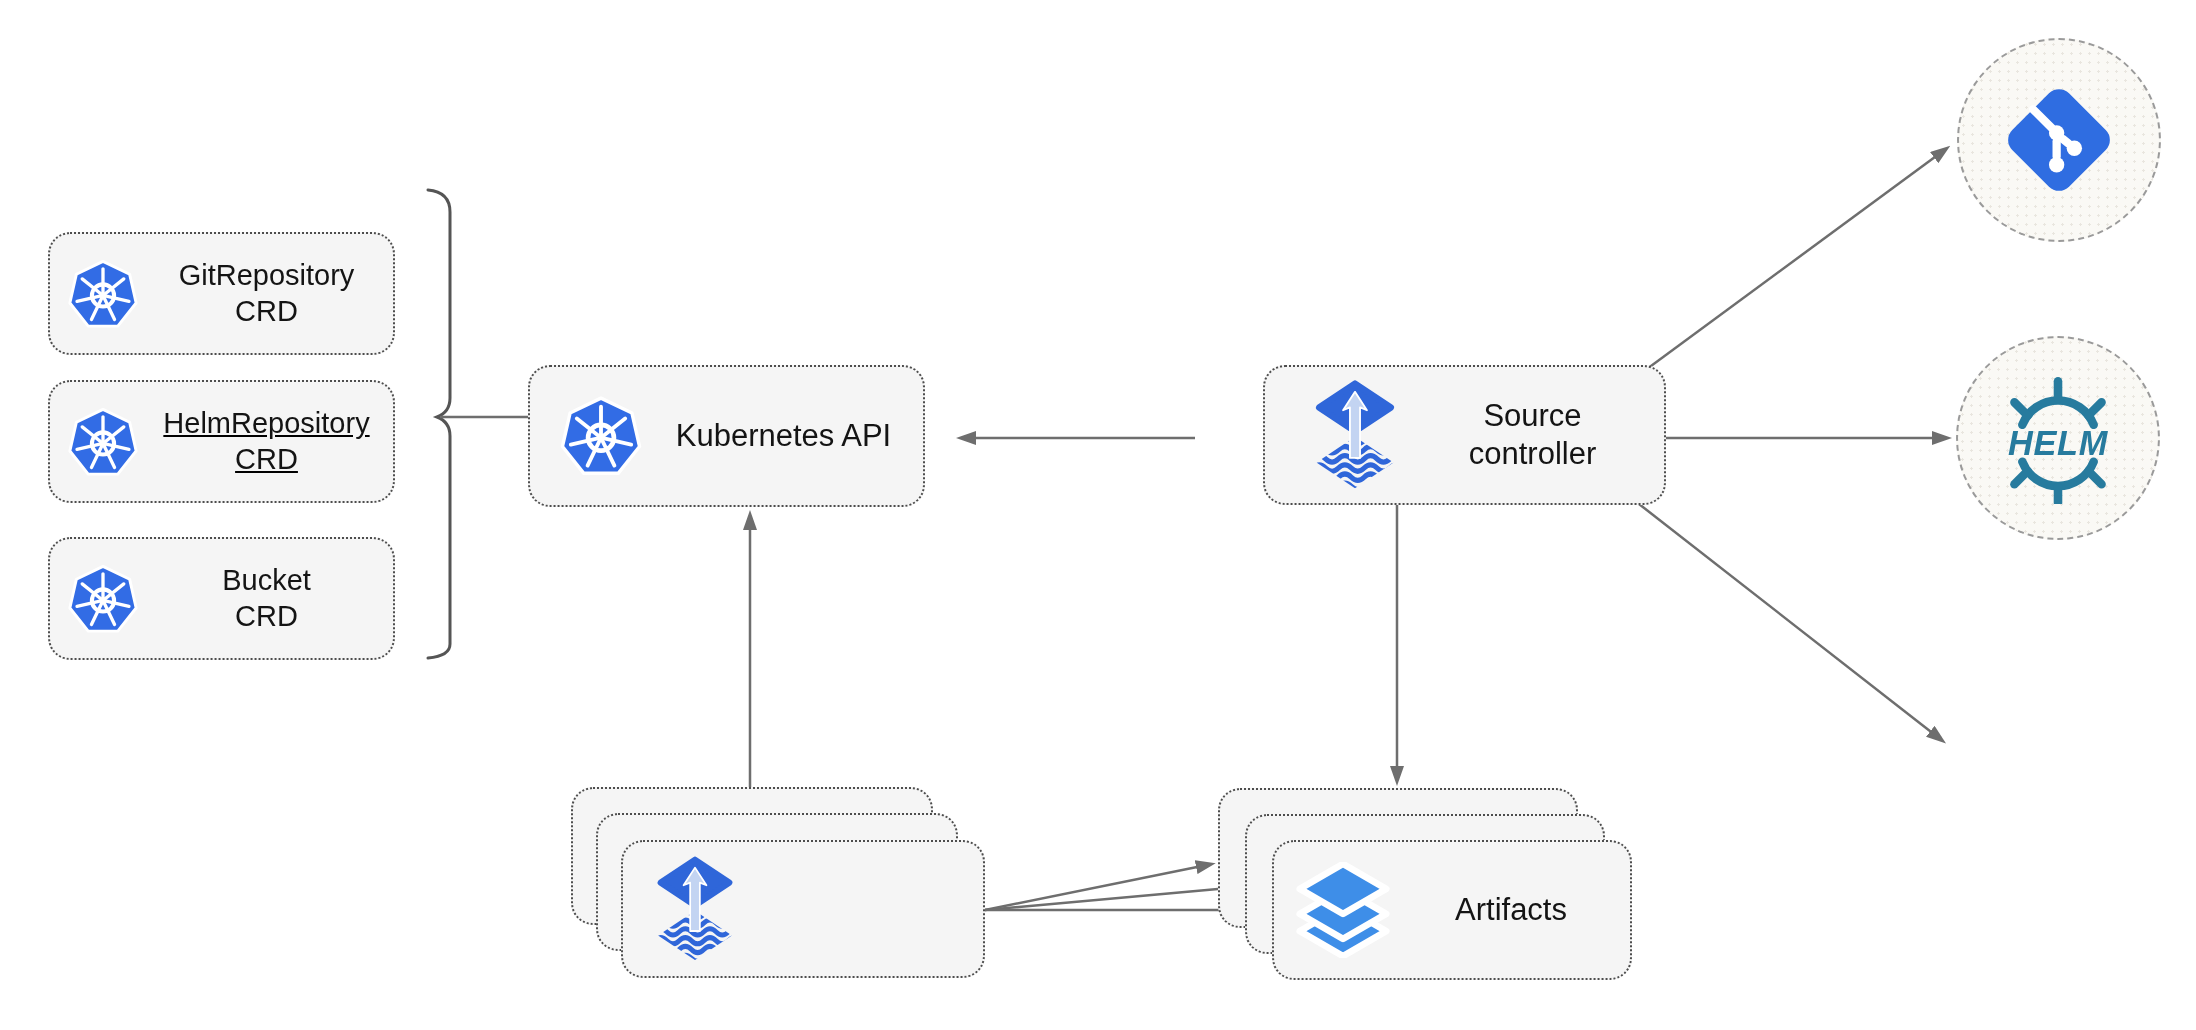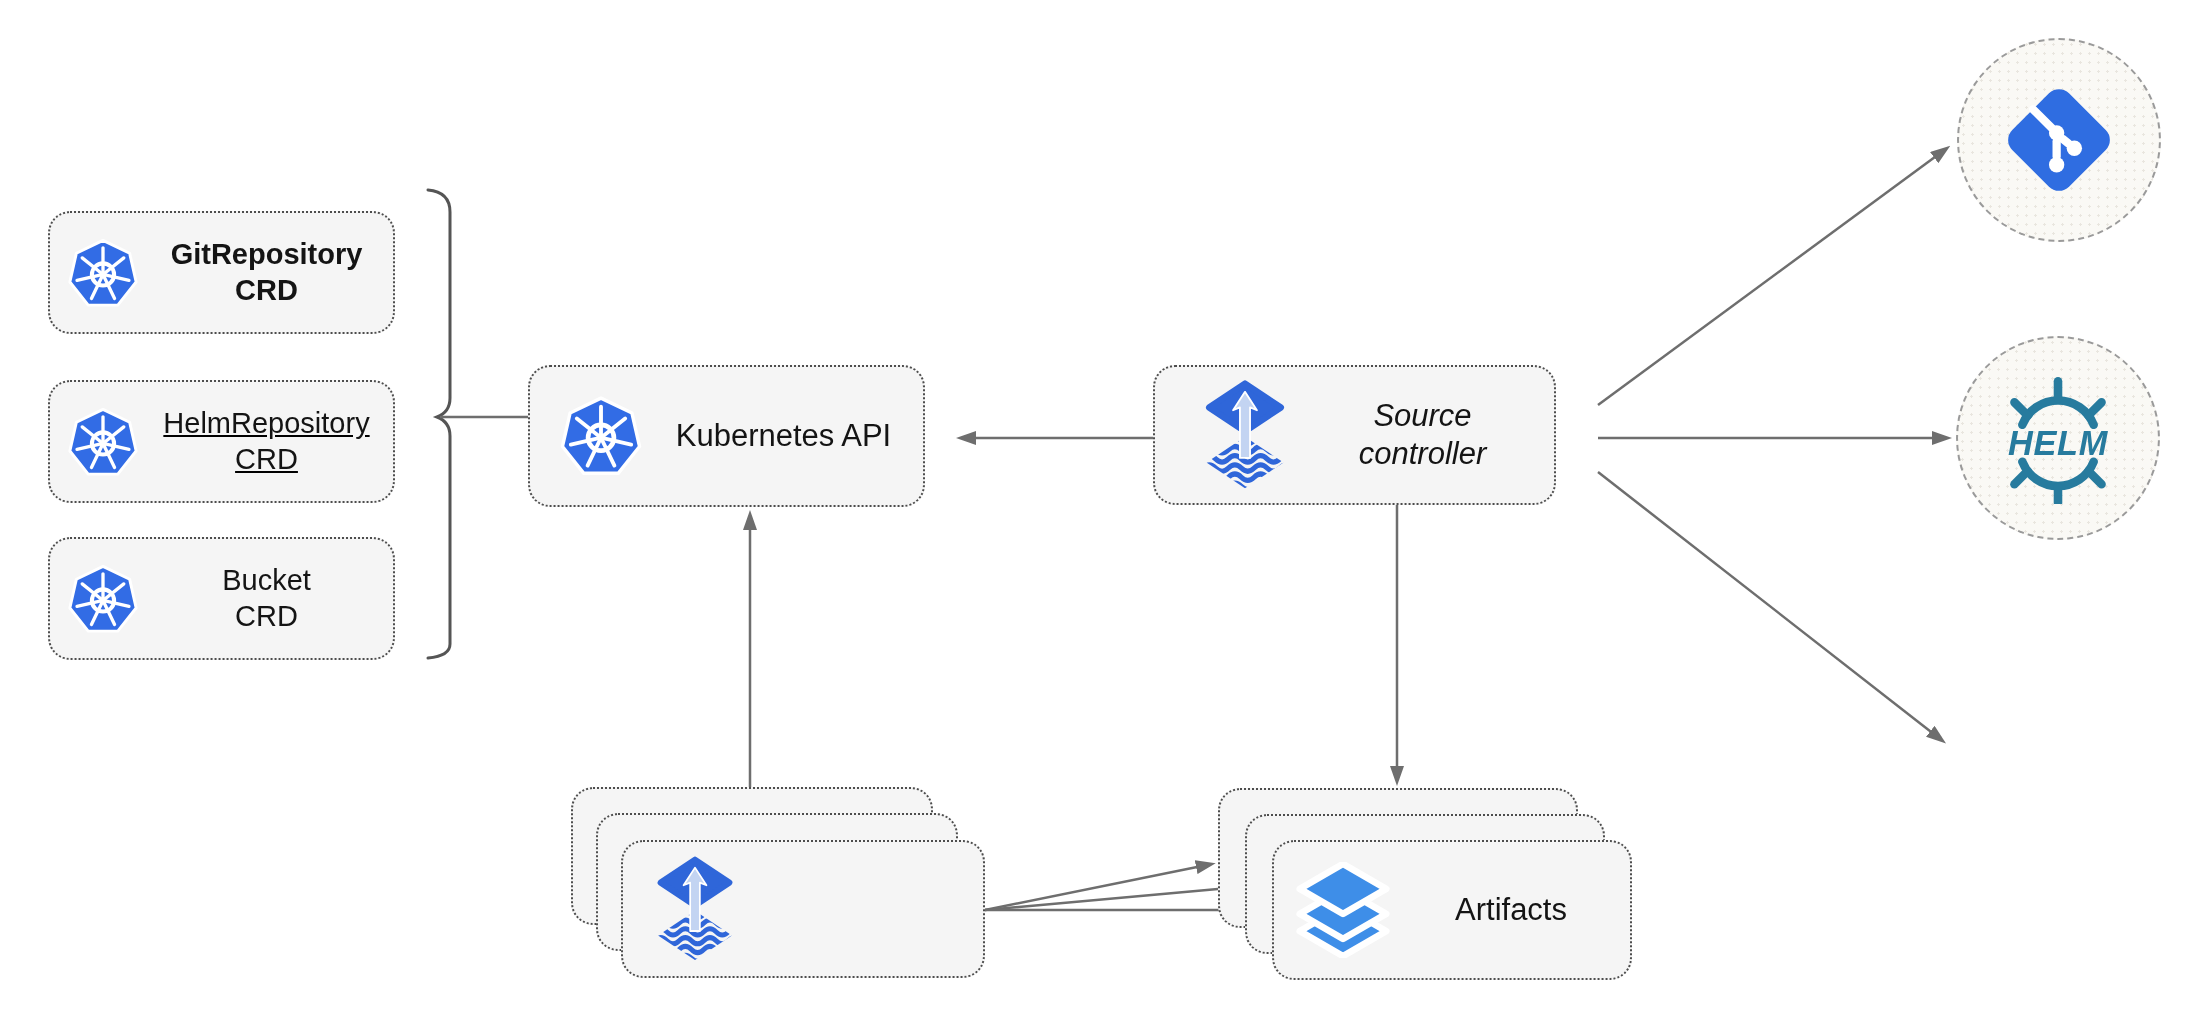--- a/index.html
+++ b/index.html
@@ -78,21 +78,21 @@
 
     <line x1="1598" y1="438" x2="1938" y2="438" style="stroke:var(--arrow-gray)" stroke-width="2.5" marker-end="url(#arrowhead)"></line>
 
     <line x1="1598" y1="472" x2="1935" y2="735" style="stroke:var(--arrow-gray)" stroke-width="2.5" marker-end="url(#arrowhead)"></line>
 
     <line x1="985" y1="910" x2="1202" y2="866" style="stroke:var(--arrow-gray)" stroke-width="2.5" marker-end="url(#arrowhead)"></line>
     <line x1="985" y1="910" x2="1229" y2="888" style="stroke:var(--arrow-gray)" stroke-width="2.5" marker-end="url(#arrowhead)"></line>
     <line x1="985" y1="910" x2="1256" y2="910" style="stroke:var(--arrow-gray)" stroke-width="2.5" marker-end="url(#arrowhead)"></line>
   </svg>
 
-  <div class="box crd" style="left:48px; top:211px; width:347px; height:123px;font-weight:bold;">
+  <div class="box crd" style="left:48px; top:232px; width:347px; height:123px;">
     <span class="icon-wrap" style="margin-left:16px; width:74px; height:74px;">
       <svg width="74" height="74" viewBox="0 0 100 100">
         <polygon points="50,6 86,23.3 94.8,62.2 70,93.4 30,93.4 5.2,62.2 14,23.3" style="fill:var(--kubernetes-blue)" stroke="#ffffff" stroke-width="4" stroke-linejoin="round"></polygon>
         <g stroke="#ffffff" stroke-width="4.5" stroke-linecap="round">
           <line x1="50" y1="52" x2="50" y2="16"></line>
             <line x1="50" y1="52" x2="78.1" y2="29.6"></line>
           <line x1="50" y1="52" x2="85.1" y2="60"></line>
             <line x1="50" y1="52" x2="65.6" y2="84.4"></line>
           <line x1="50" y1="52" x2="34.4" y2="84.4"></line>
             <line x1="50" y1="52" x2="14.9" y2="60"></line>
@@ -158,21 +158,21 @@
             <line x1="50" y1="52" x2="14.9" y2="60"></line>
           <line x1="50" y1="52" x2="21.9" y2="29.6"></line>
         </g>
         <circle cx="50" cy="52" r="15" fill="none" stroke="#ffffff" stroke-width="5.5"></circle>
         <circle cx="50" cy="52" r="4.5" fill="#ffffff"></circle>
       </svg>
     </span>
     <span class="node-label">Kubernetes API</span>
   </div>
 
-  <div class="box" style="left:1153px; top:365px; width:403px; height:140px;font-style:italic;">
+  <div class="box" style="left:1263px; top:365px; width:403px; height:140px;">
     <span class="icon-wrap" style="margin-left:44px; width:92px; height:112px;">
       <svg width="92" height="112" viewBox="0 0 100 122">
         <defs>
             <clipPath id="fluxclip-src">
               <polygon points="50,63 92,91 50,119 8,91"></polygon>
             </clipPath>
           </defs>
         <g clip-path="url(#fluxclip-src)" fill="none" style="stroke:var(--flux-blue)" stroke-width="5.5" stroke-linecap="round">
           <path d="M4,67 q7,-7 14,0 t14,0 t14,0 t14,0 t14,0 t14,0 t14,0"></path>
           <path d="M4,77 q7,-7 14,0 t14,0 t14,0 t14,0 t14,0 t14,0 t14,0"></path>

